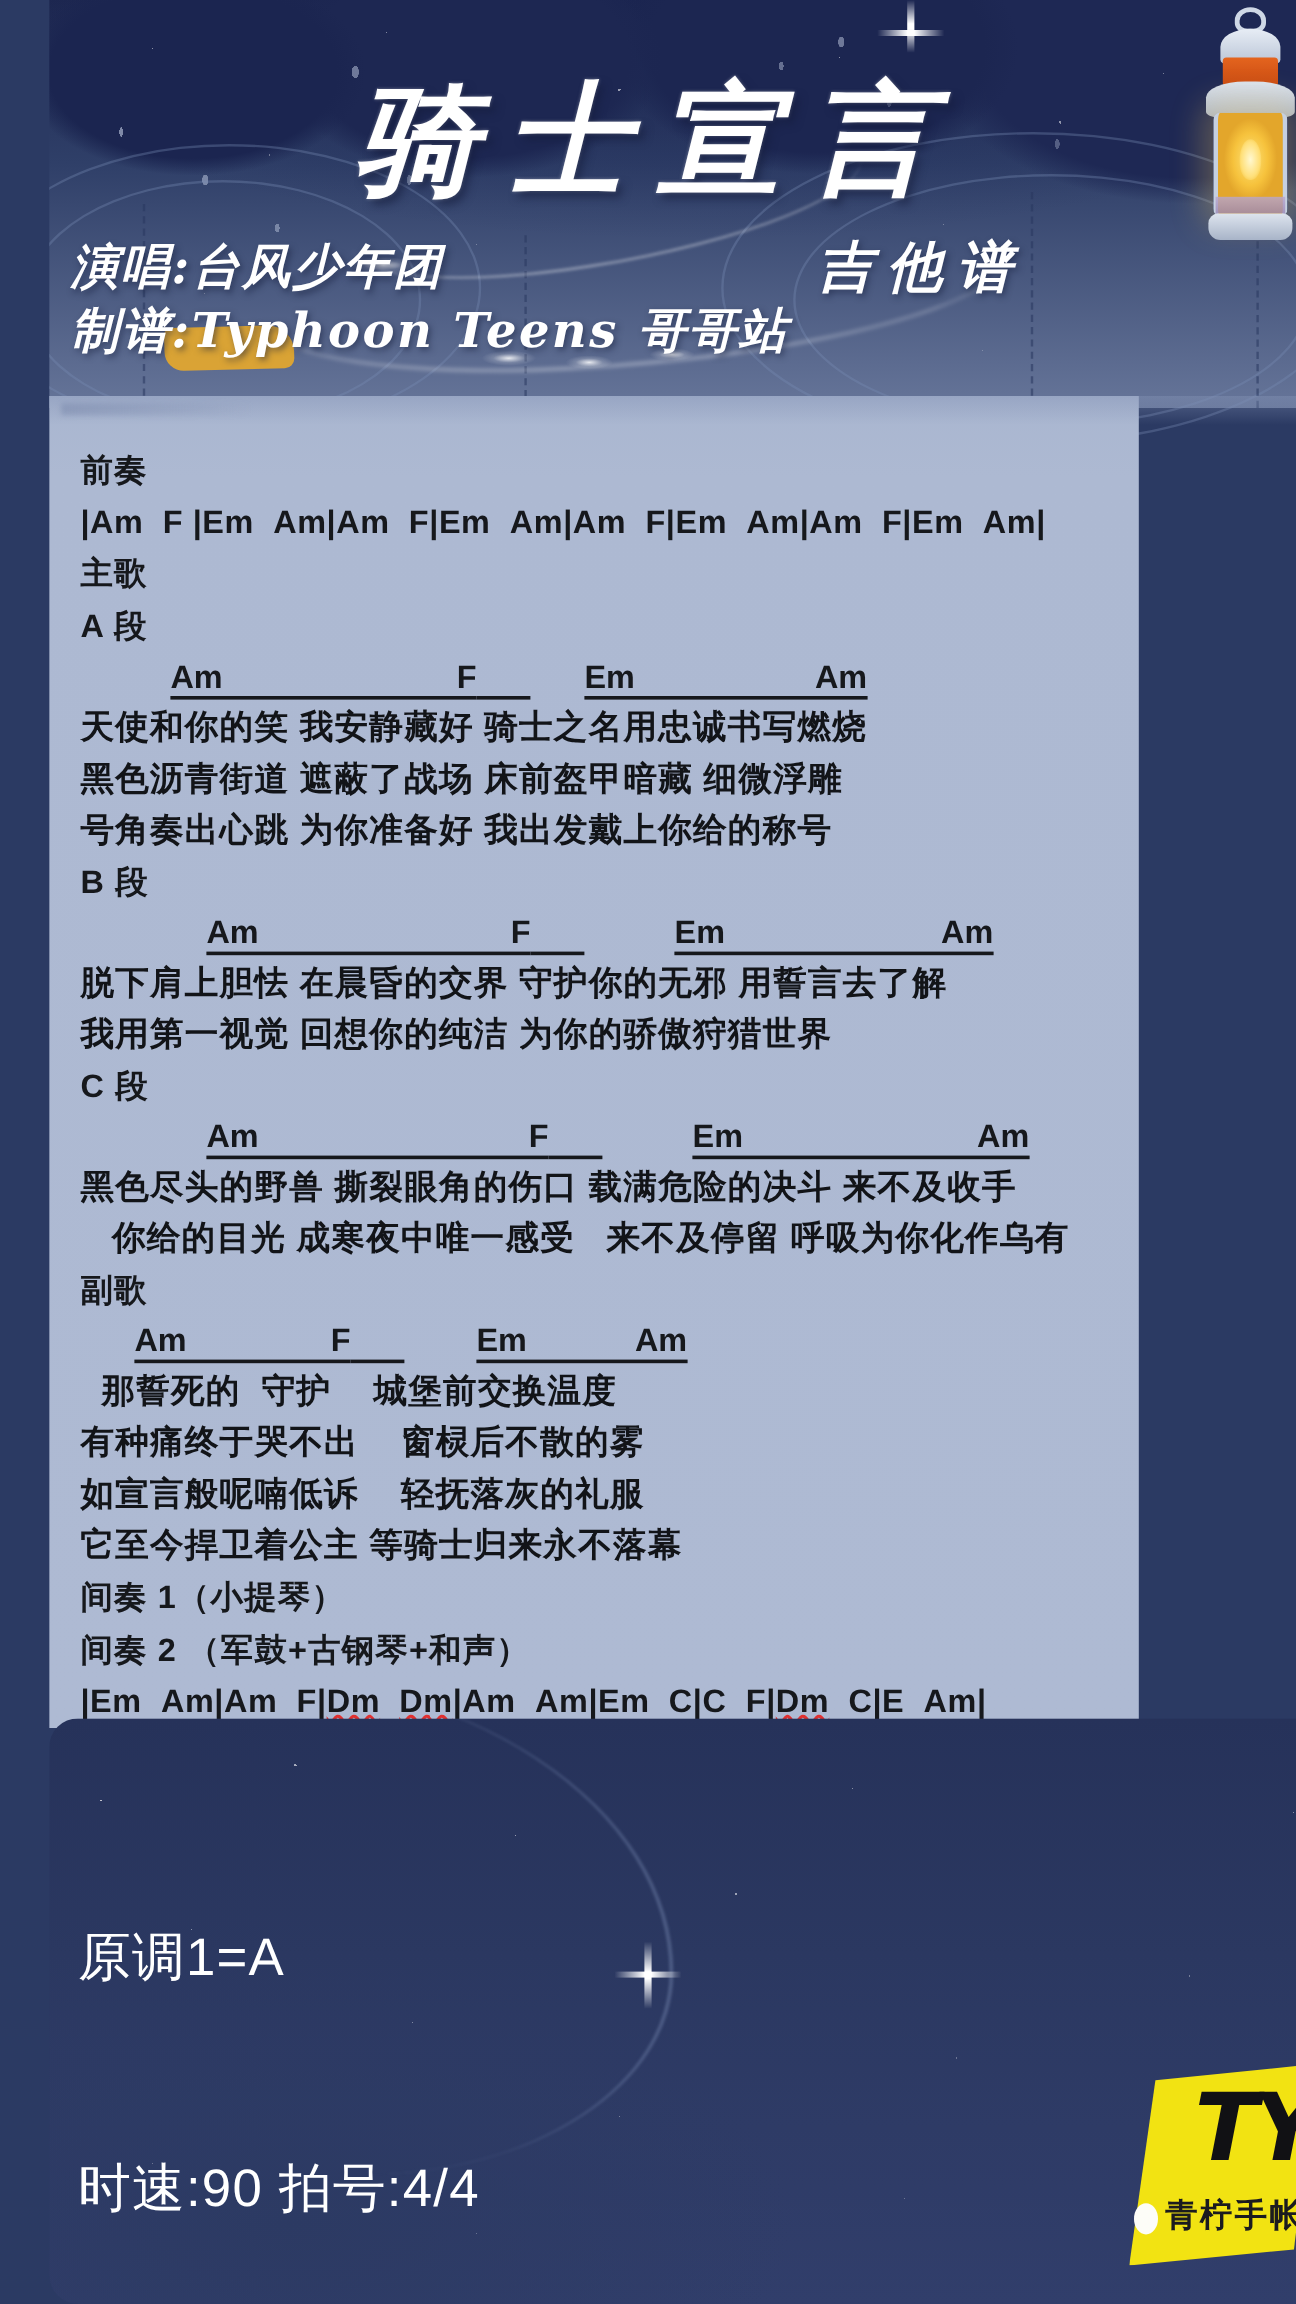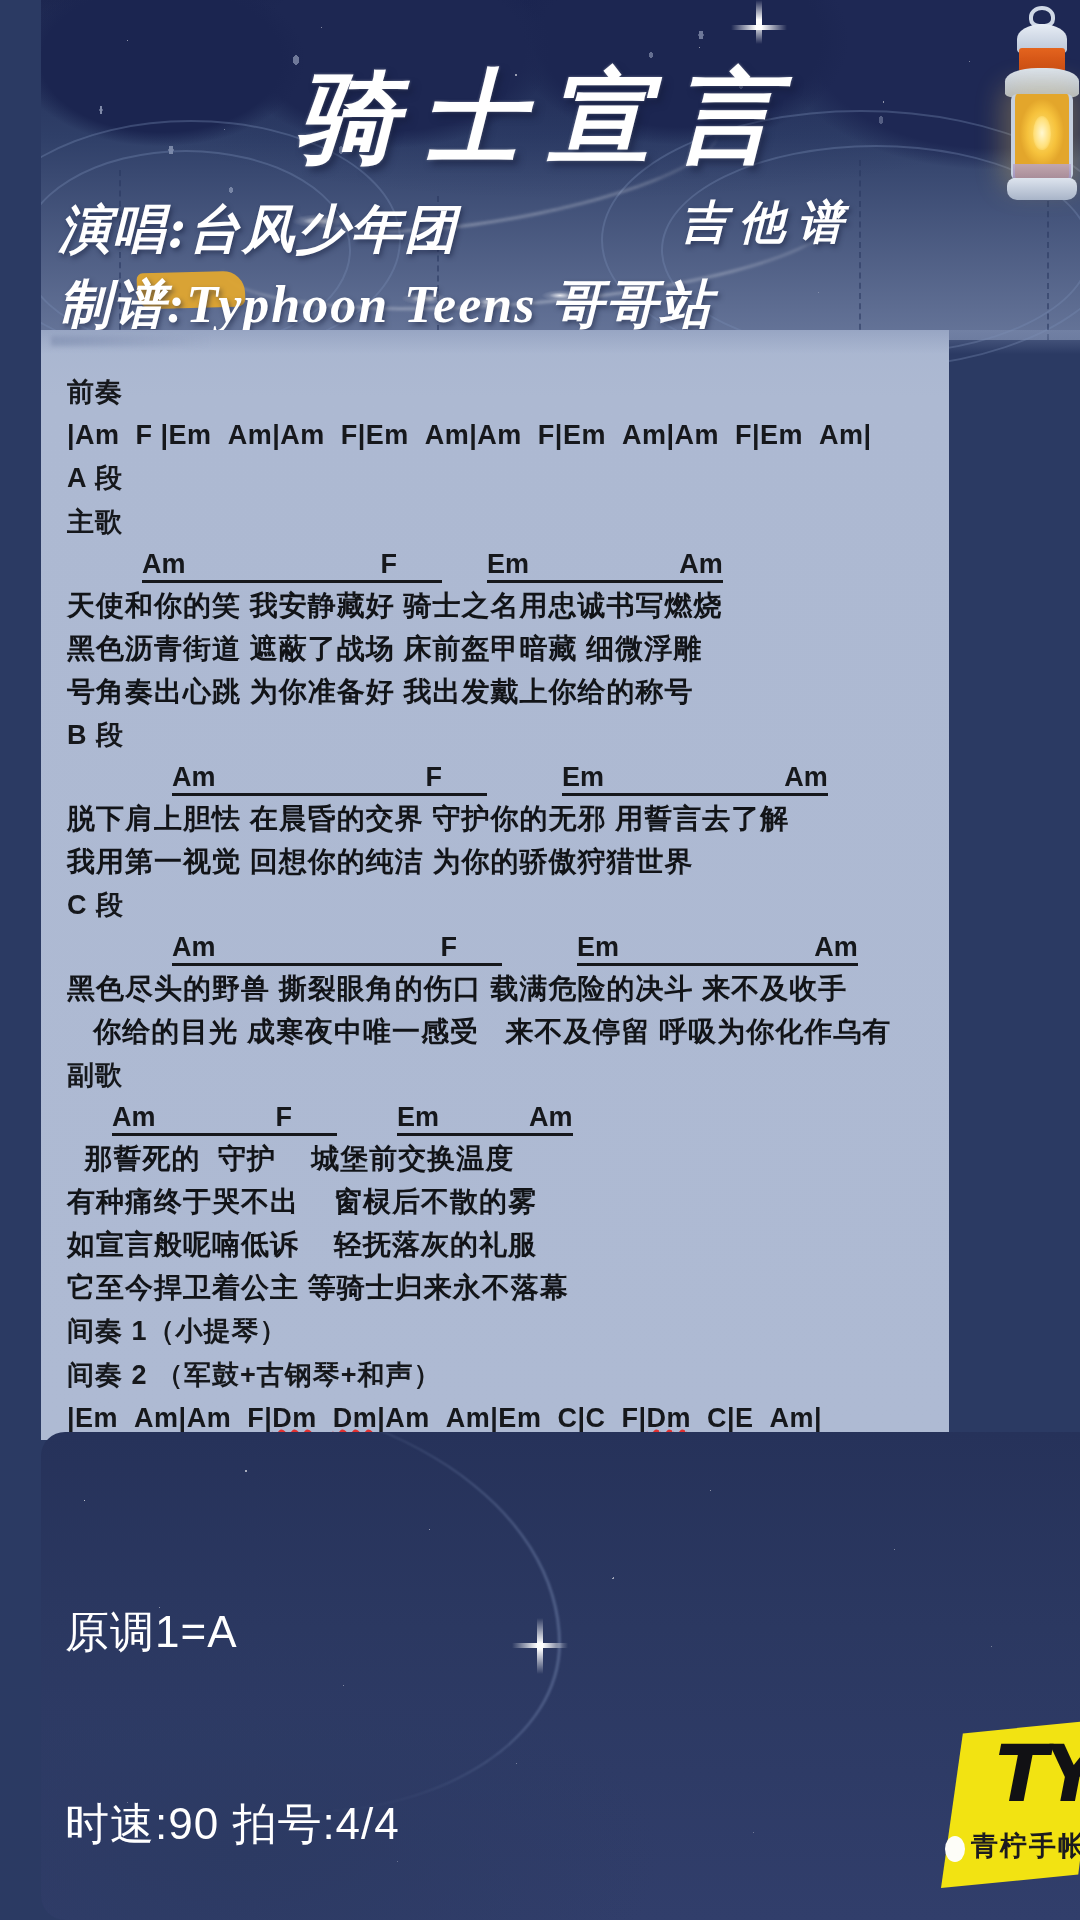--- a/index.html
+++ b/index.html
@@ -96,26 +96,26 @@
   .sub-right {
     position:absolute; left:640px; top:192px;
     font-family:"DejaVu Serif", serif; font-style:italic;
     font-size:46px; font-weight:700; letter-spacing:12px;
     color:#fff; text-shadow:2px 3px 5px rgba(20,28,58,.5);
     white-space:nowrap;
   }
   .credit {
     position:absolute; left:18px;
     font-family:"DejaVu Serif", serif; font-style:italic;
-    font-size:52px; font-weight:700; letter-spacing:2px;
+    font-size:40px; font-weight:700; letter-spacing:2px;
     color:#fff; text-shadow:2px 3px 5px rgba(20,28,58,.5);
     white-space:nowrap;
   }
   .credit.l1 { top:195px; }
-  .credit.l2 { top:270px;font-family:Liberation Serif, serif; }
+  .credit.l2 { top:248px; }
   .hl-mark {
     position:absolute; left:96px; top:272px; width:108px; height:36px;
     background:#e0a630; border-radius:6px 22px 8px 16px;
     opacity:.95;
     transform:rotate(-1.5deg);
   }
 
   
   .lantern { position:absolute; left:950px; top:6px; width:104px; height:200px; }
   .lantern .ring {
@@ -334,22 +334,22 @@
     <div class="credit l1">演唱:台风少年团</div>
     <div class="credit l2">制谱:Typhoon Teens 哥哥站</div>
   </div>
 
   <div class="sheet">
     <div class="sheet-top-fade"></div>
     <div class="smudge"></div>
     <div class="content" id="sheet-content">
         <div class="lbl">前奏</div>
         <div class="chordrow">|Am&nbsp;&nbsp;F&nbsp;|Em&nbsp;&nbsp;Am|Am&nbsp;&nbsp;F|Em&nbsp;&nbsp;Am|Am&nbsp;&nbsp;F|Em&nbsp;&nbsp;Am|Am&nbsp;&nbsp;F|Em&nbsp;&nbsp;Am|</div>
+        <div class="lbl">主歌</div>
         <div class="lbl">A 段</div>
-        <div class="lbl">主歌</div>
         <div class="chordline"><span class="sp">&nbsp;&nbsp;&nbsp;&nbsp;&nbsp;&nbsp;&nbsp;&nbsp;&nbsp;&nbsp;</span><span class="cu">Am&nbsp;&nbsp;&nbsp;&nbsp;&nbsp;&nbsp;&nbsp;&nbsp;&nbsp;&nbsp;&nbsp;&nbsp;&nbsp;&nbsp;&nbsp;&nbsp;&nbsp;&nbsp;&nbsp;&nbsp;&nbsp;&nbsp;&nbsp;&nbsp;&nbsp;&nbsp;F</span><span class="cu">&nbsp;&nbsp;&nbsp;&nbsp;&nbsp;&nbsp;</span><span class="sp">&nbsp;&nbsp;&nbsp;&nbsp;&nbsp;&nbsp;</span><span class="cu">Em&nbsp;&nbsp;&nbsp;&nbsp;&nbsp;&nbsp;&nbsp;&nbsp;&nbsp;&nbsp;&nbsp;&nbsp;&nbsp;&nbsp;&nbsp;&nbsp;&nbsp;&nbsp;&nbsp;&nbsp;Am</span></div>
         <div class="lyric">天使和你的笑&nbsp;我安静藏好&nbsp;骑士之名用忠诚书写燃烧</div>
         <div class="lyric">黑色沥青街道&nbsp;遮蔽了战场&nbsp;床前盔甲暗藏&nbsp;细微浮雕</div>
         <div class="lyric">号角奏出心跳&nbsp;为你准备好&nbsp;我出发戴上你给的称号</div>
         <div class="lbl">B 段</div>
         <div class="chordline"><span class="sp">&nbsp;&nbsp;&nbsp;&nbsp;&nbsp;&nbsp;&nbsp;&nbsp;&nbsp;&nbsp;&nbsp;&nbsp;&nbsp;&nbsp;</span><span class="cu">Am&nbsp;&nbsp;&nbsp;&nbsp;&nbsp;&nbsp;&nbsp;&nbsp;&nbsp;&nbsp;&nbsp;&nbsp;&nbsp;&nbsp;&nbsp;&nbsp;&nbsp;&nbsp;&nbsp;&nbsp;&nbsp;&nbsp;&nbsp;&nbsp;&nbsp;&nbsp;&nbsp;&nbsp;F</span><span class="cu">&nbsp;&nbsp;&nbsp;&nbsp;&nbsp;&nbsp;</span><span class="sp">&nbsp;&nbsp;&nbsp;&nbsp;&nbsp;&nbsp;&nbsp;&nbsp;&nbsp;&nbsp;</span><span class="cu">Em&nbsp;&nbsp;&nbsp;&nbsp;&nbsp;&nbsp;&nbsp;&nbsp;&nbsp;&nbsp;&nbsp;&nbsp;&nbsp;&nbsp;&nbsp;&nbsp;&nbsp;&nbsp;&nbsp;&nbsp;&nbsp;&nbsp;&nbsp;&nbsp;Am</span></div>
         <div class="lyric">脱下肩上胆怯&nbsp;在晨昏的交界&nbsp;守护你的无邪&nbsp;用誓言去了解</div>
         <div class="lyric">我用第一视觉&nbsp;回想你的纯洁&nbsp;为你的骄傲狩猎世界</div>
         <div class="lbl">C 段</div>
         <div class="chordline"><span class="sp">&nbsp;&nbsp;&nbsp;&nbsp;&nbsp;&nbsp;&nbsp;&nbsp;&nbsp;&nbsp;&nbsp;&nbsp;&nbsp;&nbsp;</span><span class="cu">Am&nbsp;&nbsp;&nbsp;&nbsp;&nbsp;&nbsp;&nbsp;&nbsp;&nbsp;&nbsp;&nbsp;&nbsp;&nbsp;&nbsp;&nbsp;&nbsp;&nbsp;&nbsp;&nbsp;&nbsp;&nbsp;&nbsp;&nbsp;&nbsp;&nbsp;&nbsp;&nbsp;&nbsp;&nbsp;&nbsp;F</span><span class="cu">&nbsp;&nbsp;&nbsp;&nbsp;&nbsp;&nbsp;</span><span class="sp">&nbsp;&nbsp;&nbsp;&nbsp;&nbsp;&nbsp;&nbsp;&nbsp;&nbsp;&nbsp;</span><span class="cu">Em&nbsp;&nbsp;&nbsp;&nbsp;&nbsp;&nbsp;&nbsp;&nbsp;&nbsp;&nbsp;&nbsp;&nbsp;&nbsp;&nbsp;&nbsp;&nbsp;&nbsp;&nbsp;&nbsp;&nbsp;&nbsp;&nbsp;&nbsp;&nbsp;&nbsp;&nbsp;Am</span></div>

